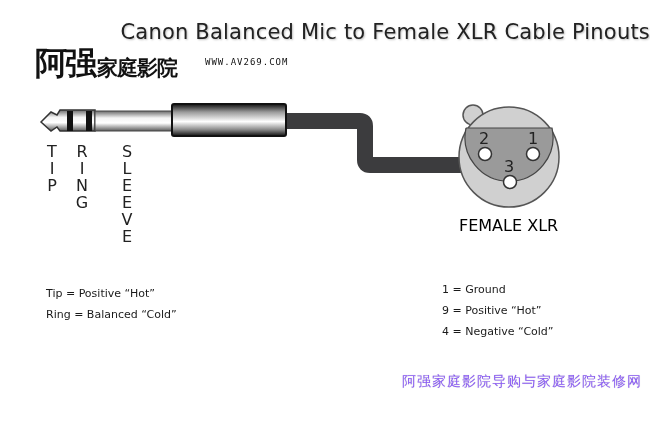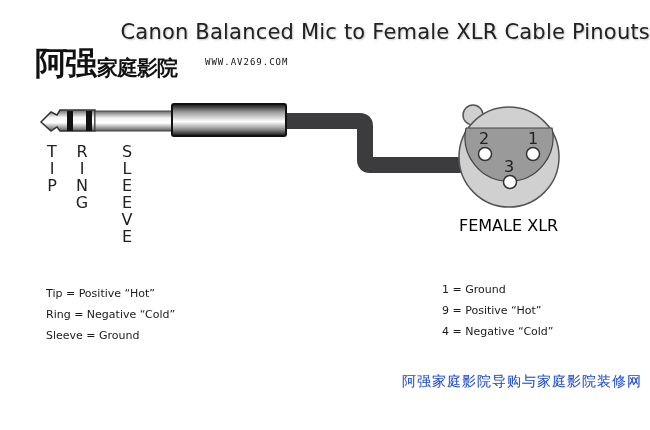--- a/index.html
+++ b/index.html
@@ -12,21 +12,21 @@
               font-family:"DejaVu Sans", sans-serif;text-align:center; }
   .logo-right { display:flex; flex-direction:row; margin-left:2px; }
   .logo-cn { font-size:21px; font-weight:bold; color:#111; line-height:22px; letter-spacing:-1px; }
   .logo-url { font-size:9px; color:#111; font-family:"DejaVu Sans Mono", monospace; letter-spacing:1px; line-height:10px;margin-left:28px; }
   .diagram { position:absolute; left:0; top:0; }
   .lbl-vert { position:absolute; font-size:16px; line-height:17px; color:#222; width:14px; text-align:center; }
   .lbl-vert span { display:block; }
   .xlr-label { position:absolute; left:459px; top:216px; font-size:16px; color:#000000; }
   .legend { position:absolute; font-size:11px; line-height:21px; color:#1a1a1a; }
   .legend div { white-space:nowrap; }
-  .wm { position:absolute; left:402px; top:373px; font-size:14px; line-height:17px; color:#1d4ed8;
+  .wm { position:absolute; left:402px; top:373px; font-size:14px; line-height:17px; color:#8b5cf6;
         letter-spacing:1px; text-shadow:0 0 1px #cfcfcf; }
 </style>
 </head>
 <body>
 
 <div class="title">Canon Balanced Mic to Female XLR Cable Pinouts</div>
 
 <div class="logo">
   <span class="logo-big">阿强</span>
   <div class="logo-right">
@@ -96,22 +96,21 @@
   <span>S</span>
     <span>L</span>
     <span>E</span>
     <span>E</span>
     <span>V</span>
     <span>E</span>
 </div>
 
 <div class="legend" style="left:46px;top:283px;">
   <div>Tip = Positive “Hot”</div>
-  <div>Ring = Negative “Cold”</div>
-  <div>Sleeve = Ground</div>
+  <div>Ring = Balanced “Cold”</div>
 </div>
 <div class="legend" style="left:433px;top:279px;margin-left:9px;">
   <div>1 = Ground</div>
   <div>9 = Positive “Hot”</div>
   <div>4 = Negative “Cold”</div>
 </div>
 
 <div class="wm">
   <div>阿强家庭影院导购与家庭影院装修网</div>
 </div>

